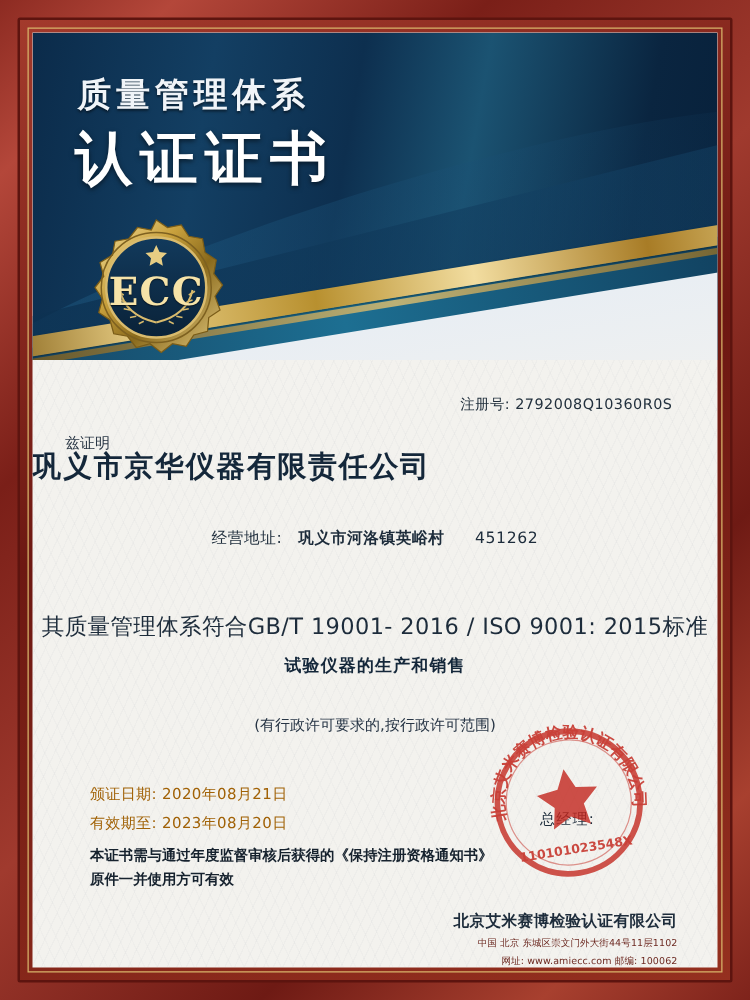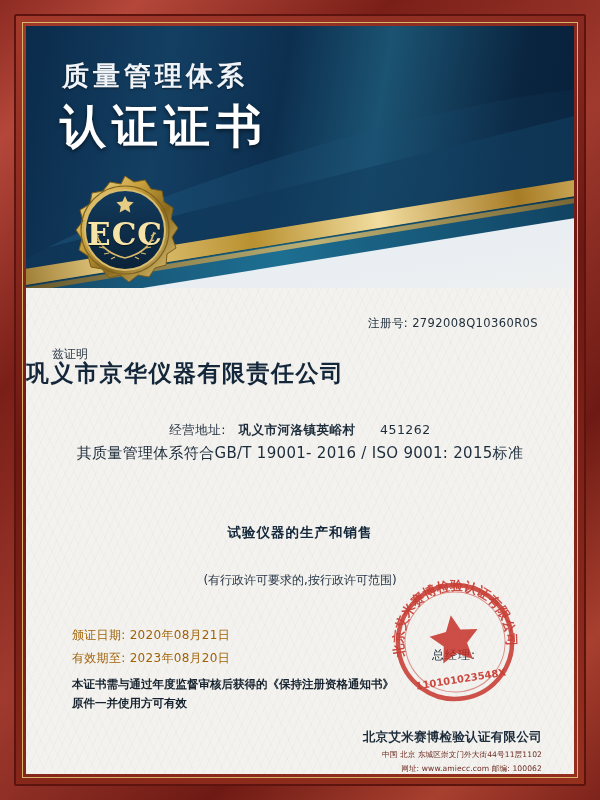--- a/index.html
+++ b/index.html
@@ -196,24 +196,24 @@
     letter-spacing: .5px;
   }
   .addr-row .lbl { margin-right: 8px; }
   .addr-row .val { font-weight: bold; }
   .addr-row .post { margin-left: 20px; font-weight: normal; }
   #addr1 { left: 0; top: 375px; }
   #addr2 { left: 0; top: 396px; }
 
   .std-line {
     position: absolute;
-    left: 0; top: 418px;
+    left: 0; top: 463px;
     width: 548px;
     text-align: center;
-    font-size: 15px;
+    font-size: 18px;
     color: #1d2c3b;
     font-family: "DejaVu Sans", "Liberation Sans", sans-serif;
     letter-spacing: .3px;
   }
   .applies-line {
     position: absolute;
     left: 110px; top: 464px;
     font-size: 12.5px;
     color: #1d2c3b;
     font-family: "DejaVu Sans", "Liberation Sans", sans-serif;

